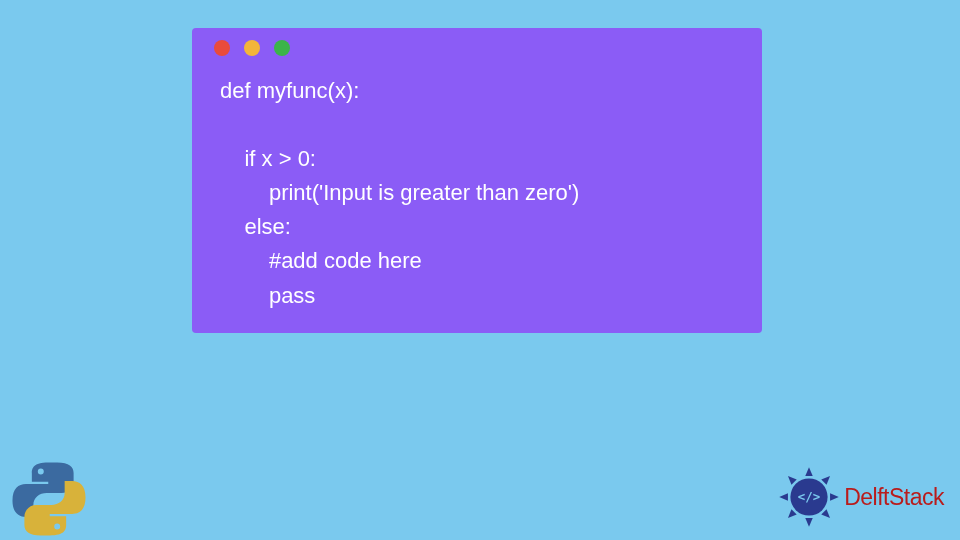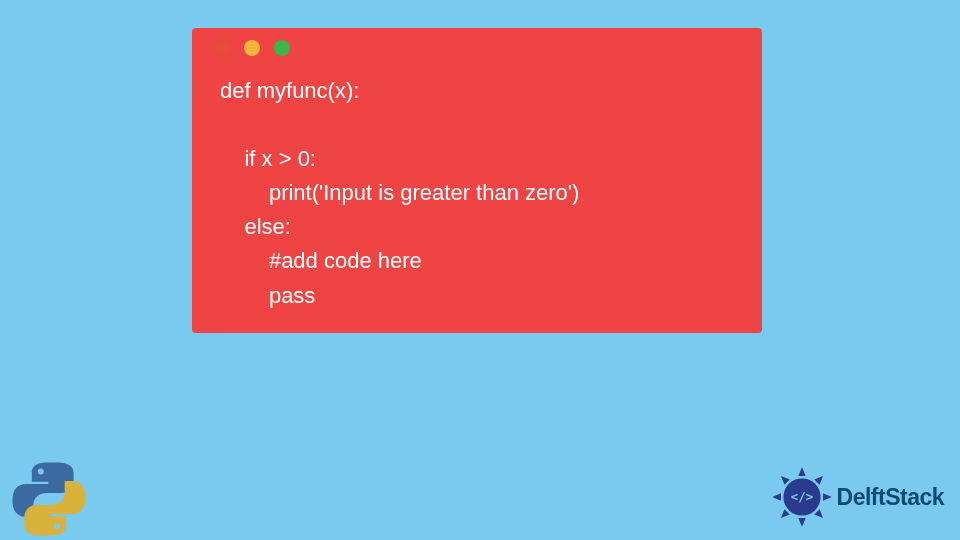--- a/index.html
+++ b/index.html
@@ -13,21 +13,21 @@
       background: #7ac9ee;
       position: relative;
       font-family: Arial, Helvetica, sans-serif;
       overflow: hidden;
     }
     .code-window {
       position: absolute;
       left: 192px;
       top: 28px;
       width: 570px;
-      background: #ef4444;
+      background: #8b5cf6;
       border-radius: 4px;
       padding-bottom: 20px;
     }
     .titlebar {
       height: 40px;
       display: flex;
       align-items: center;
       padding-left: 22px;
       gap: 14px;
     }
@@ -61,22 +61,22 @@
       display: flex;
       align-items: center;
       gap: 4px;
     }
     .delft-badge {
       width: 62px;
       height: 62px;
     }
     .delft-text {
       font-size: 23px;
-      font-weight: 700;
-      color: #0c4a6e;
+      font-weight: 400;
+      color: #b91c1c;
       letter-spacing: -0.5px;
     }
   </style>
 </head>
 <body>
 
 <div class="code-window">
   <div class="titlebar">
     <div class="dot dot-red"></div>
     <div class="dot dot-yellow"></div>

